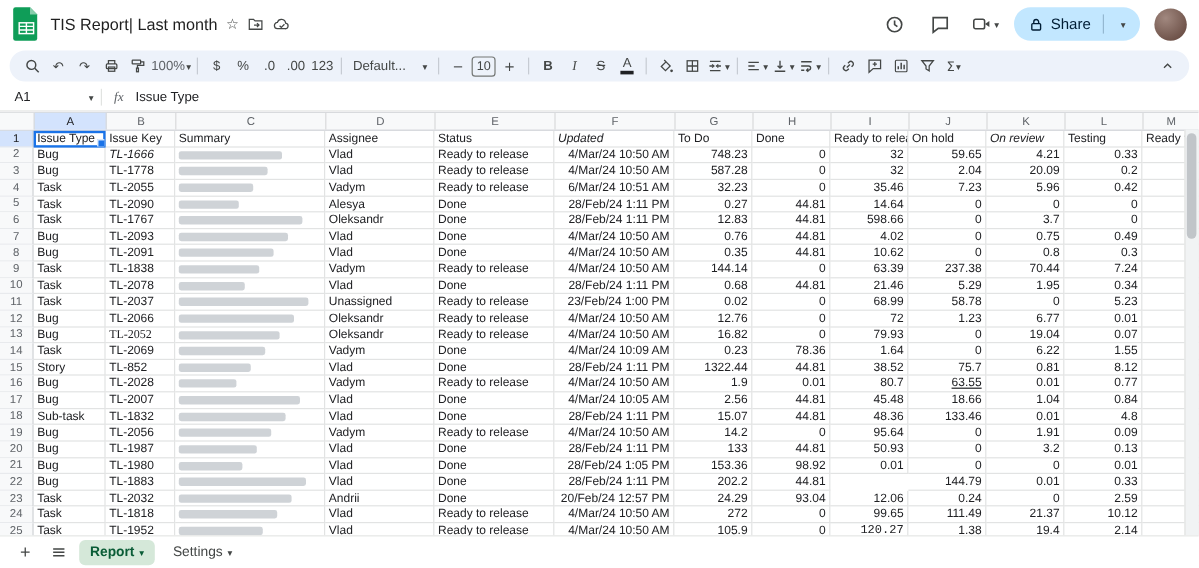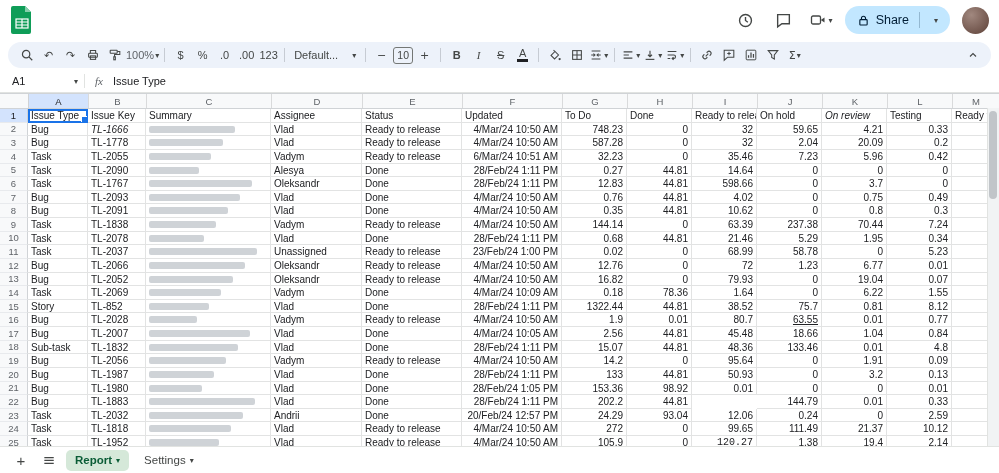--- a/index.html
+++ b/index.html
@@ -89,20 +89,36 @@
       <svg width="24" height="30" viewBox="0 0 24 30">
         <path d="M3 1h12l6 6v20a2 2 0 0 1-2 2H3a2 2 0 0 1-2-2V3a2 2 0 0 1 2-2z" fill="#0f9d58"></path>
         <path d="M15 1l6 6h-6z" fill="#87ceac"></path>
         <g stroke="#fff" stroke-width="1.2" fill="none">
           <rect x="6" y="14" width="12" height="9"></rect>
           <path d="M6 17h12M6 20h12M12 14v9"></path>
         </g>
       </svg>
     </div>
     <div class="title-block">
+      <div class="title-row">
+        <span class="doc-title">TIS Report| Last month</span>
+        <span class="title-ico glyph">☆</span>
+        <span class="title-ico">
+          <svg width="14" height="14" viewBox="0 0 16 16" fill="none" stroke="#444746" stroke-width="1.2">
+              <path d="M2 3.5h4l1.5 1.5H14v8H2z"></path>
+              <path d="M6.5 9h4.5M9.3 7.2L11.2 9l-1.9 1.8"></path>
+            </svg>
+        </span>
+        <span class="title-ico">
+          <svg width="15" height="14" viewBox="0 0 16 16" fill="none" stroke="#444746" stroke-width="1.2">
+              <path d="M4.5 12.5a3 3 0 0 1-.3-6A4 4 0 0 1 12 7.2a2.6 2.6 0 0 1-.6 5.3z"></path>
+              <path d="M6.3 9.7l1.6 1.6 3-3.1"></path>
+            </svg>
+        </span>
+      </div>
     </div>
     <div class="top-actions">
       <span class="top-ico">
         <svg width="17" height="17" viewBox="0 0 16 16" fill="none" stroke="#444746" stroke-width="1.3">
             <circle cx="8" cy="8" r="5.6"></circle>
             <path d="M8 4.8V8l2.2 1.6"></path>
           </svg>
       </span>
       <span class="top-ico">
         <svg width="17" height="17" viewBox="0 0 16 16" fill="none" stroke="#444746" stroke-width="1.3">
@@ -290,21 +306,21 @@
         <div class="col-head" style="width: 47px;">M</div>
       </div>
     <div id="grid-rows">
         <div class="grid-row">
           <div class="row-num sel">1</div>
           <div class="cell selcell" style="width: 60px;">Issue Type<div class="handle"></div></div>
           <div class="cell" style="width: 58px;">Issue Key</div>
           <div class="cell" style="width: 125px;">Summary</div>
           <div class="cell" style="width: 91px;">Assignee</div>
           <div class="cell" style="width: 100px;">Status</div>
-          <div class="cell" style="width: 100px;">Updated</div>
+          <div class="cell" style="width: 100px; font-style: italic;">Updated</div>
           <div class="cell" style="width: 65px;">To Do</div>
           <div class="cell" style="width: 65px;">Done</div>
           <div class="cell" style="width: 65px;">Ready to release</div>
           <div class="cell" style="width: 65px;">On hold</div>
           <div class="cell" style="width: 65px; font-style: italic;">On review</div>
           <div class="cell" style="width: 65px;">Testing</div>
           <div class="cell" style="width: 47px;">Ready fo</div>
         </div>
         <div class="grid-row">
           <div class="row-num">2</div>
@@ -478,42 +494,42 @@
           <div class="cell num" style="width: 65px;">0</div>
           <div class="cell num" style="width: 65px;">72</div>
           <div class="cell num" style="width: 65px;">1.23</div>
           <div class="cell num" style="width: 65px;">6.77</div>
           <div class="cell num" style="width: 65px;">0.01</div>
           <div class="cell" style="width: 47px;"></div>
         </div>
         <div class="grid-row">
           <div class="row-num">13</div>
           <div class="cell" style="width: 60px;">Bug</div>
-          <div class="cell" style="width: 58px;">TL-2052</div>
+          <div class="cell" style="width: 58px; font-family: Liberation Serif, serif;">TL-2052</div>
           <div class="cell" style="width: 125px;"><span class="redact" style="width: 84px;"></span></div>
           <div class="cell" style="width: 91px;">Oleksandr</div>
           <div class="cell" style="width: 100px;">Ready to release</div>
           <div class="cell num" style="width: 100px;">4/Mar/24 10:50 AM</div>
           <div class="cell num" style="width: 65px;">16.82</div>
           <div class="cell num" style="width: 65px;">0</div>
           <div class="cell num" style="width: 65px;">79.93</div>
           <div class="cell num" style="width: 65px;">0</div>
           <div class="cell num" style="width: 65px;">19.04</div>
           <div class="cell num" style="width: 65px;">0.07</div>
           <div class="cell" style="width: 47px;"></div>
         </div>
         <div class="grid-row">
           <div class="row-num">14</div>
           <div class="cell" style="width: 60px;">Task</div>
           <div class="cell" style="width: 58px;">TL-2069</div>
           <div class="cell" style="width: 125px;"><span class="redact" style="width: 72px;"></span></div>
           <div class="cell" style="width: 91px;">Vadym</div>
           <div class="cell" style="width: 100px;">Done</div>
           <div class="cell num" style="width: 100px;">4/Mar/24 10:09 AM</div>
-          <div class="cell num" style="width: 65px;">0.18</div>
+          <div class="cell num" style="width: 65px;">0.23</div>
           <div class="cell num" style="width: 65px;">78.36</div>
           <div class="cell num" style="width: 65px;">1.64</div>
           <div class="cell num" style="width: 65px;">0</div>
           <div class="cell num" style="width: 65px;">6.22</div>
           <div class="cell num" style="width: 65px;">1.55</div>
           <div class="cell" style="width: 47px;"></div>
         </div>
         <div class="grid-row">
           <div class="row-num">15</div>
           <div class="cell" style="width: 60px;">Story</div>

